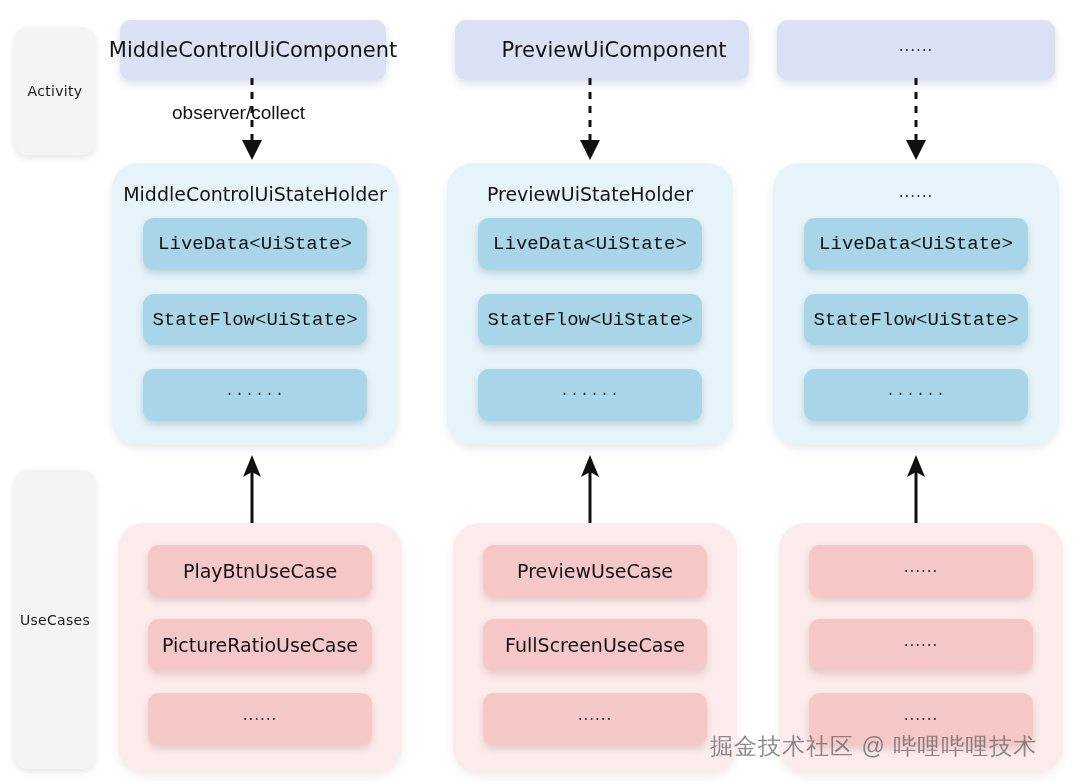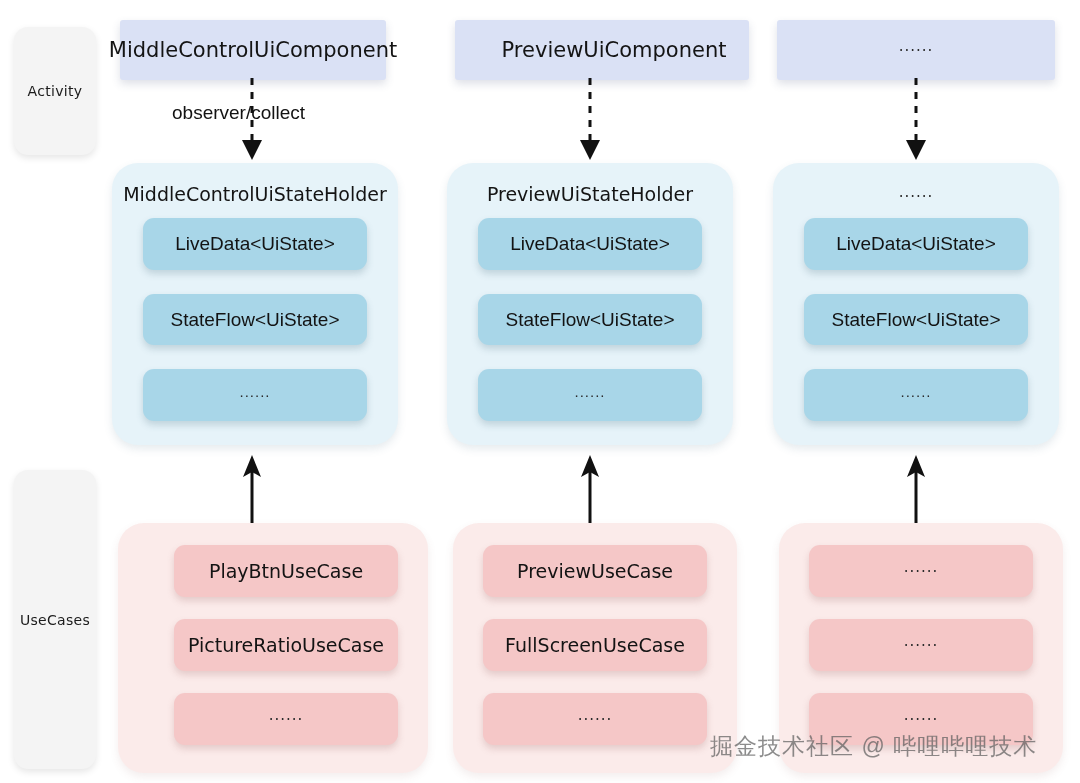--- a/index.html
+++ b/index.html
@@ -30,21 +30,21 @@
     color: #1b1b1b;
     font-size: 14px;
     letter-spacing: 0.3px;
     font-family: "DejaVu Sans", "Liberation Sans", sans-serif;
   }
 
   
   .ui-component {
     position: absolute;
     background: #dae1f5;
-    border-radius: 3px;
+    border-radius: 11px;
     box-shadow: 0 4px 8px rgba(60,70,110,0.17);
     display: flex;
     align-items: center;
     justify-content: center;
     color: #141414;
     font-size: 21px;
     font-family: "DejaVu Sans", "Liberation Sans", sans-serif;
     white-space: nowrap;
   }
 
@@ -71,21 +71,21 @@
     height: 52px;
     margin-bottom: 24px;
     background: #a8d6e8;
     border-radius: 11px;
     box-shadow: 0 4px 7px rgba(60,100,120,0.22);
     display: flex;
     align-items: center;
     justify-content: center;
     font-size: 19px;
     color: #131313;
-    font-family: Liberation Sans, sans-serif;
+    font-family: Liberation Mono, monospace;
     white-space: nowrap;
   }
 
   
   .uc-container {
     position: absolute;
     background: #fbebea;
     border-radius: 26px;
     box-shadow: 0 4px 9px rgba(140,80,80,0.10);
     display: flex;
@@ -176,21 +176,21 @@
     <div class="vm-item">
       <span class="dots">......</span>
     </div>
   </div>
 
   <svg class="connector" style="left:236px; top:455px;" width="32" height="72" viewBox="0 0 32 72">
     <line x1="16" y1="72" x2="16" y2="14" stroke="#111" stroke-width="3"></line>
     <polygon points="16,0 7,22 16,17 25,22" fill="#111"></polygon>
   </svg>
 
-  <div class="uc-container" style="left:118px; top:523px; width:284px; height:250px;padding-left:26px;">
+  <div class="uc-container" style="left:118px; top:523px; width:284px; height:250px;">
     <div class="uc-item">
       <span>PlayBtnUseCase</span>
     </div>
     <div class="uc-item">
       <span>PictureRatioUseCase</span>
     </div>
     <div class="uc-item">
       <span class="dots">......</span>
     </div>
   </div>

